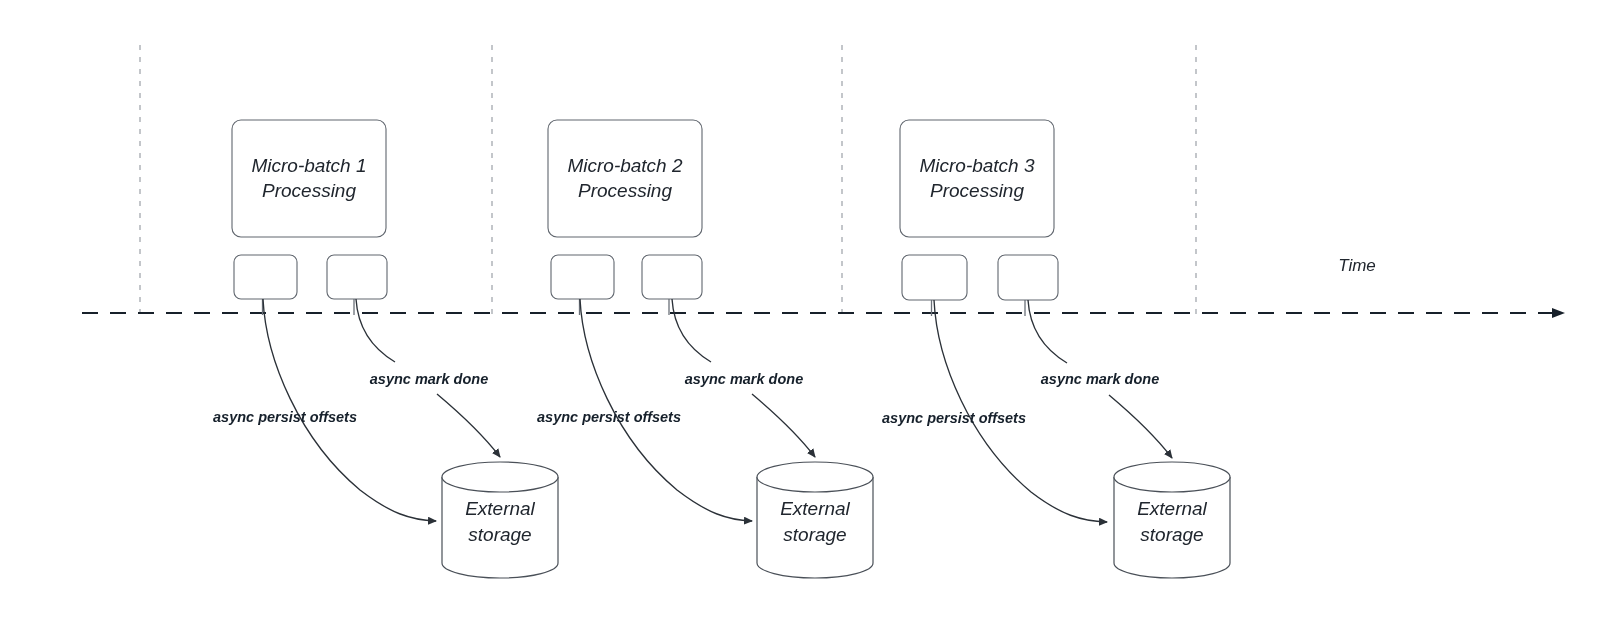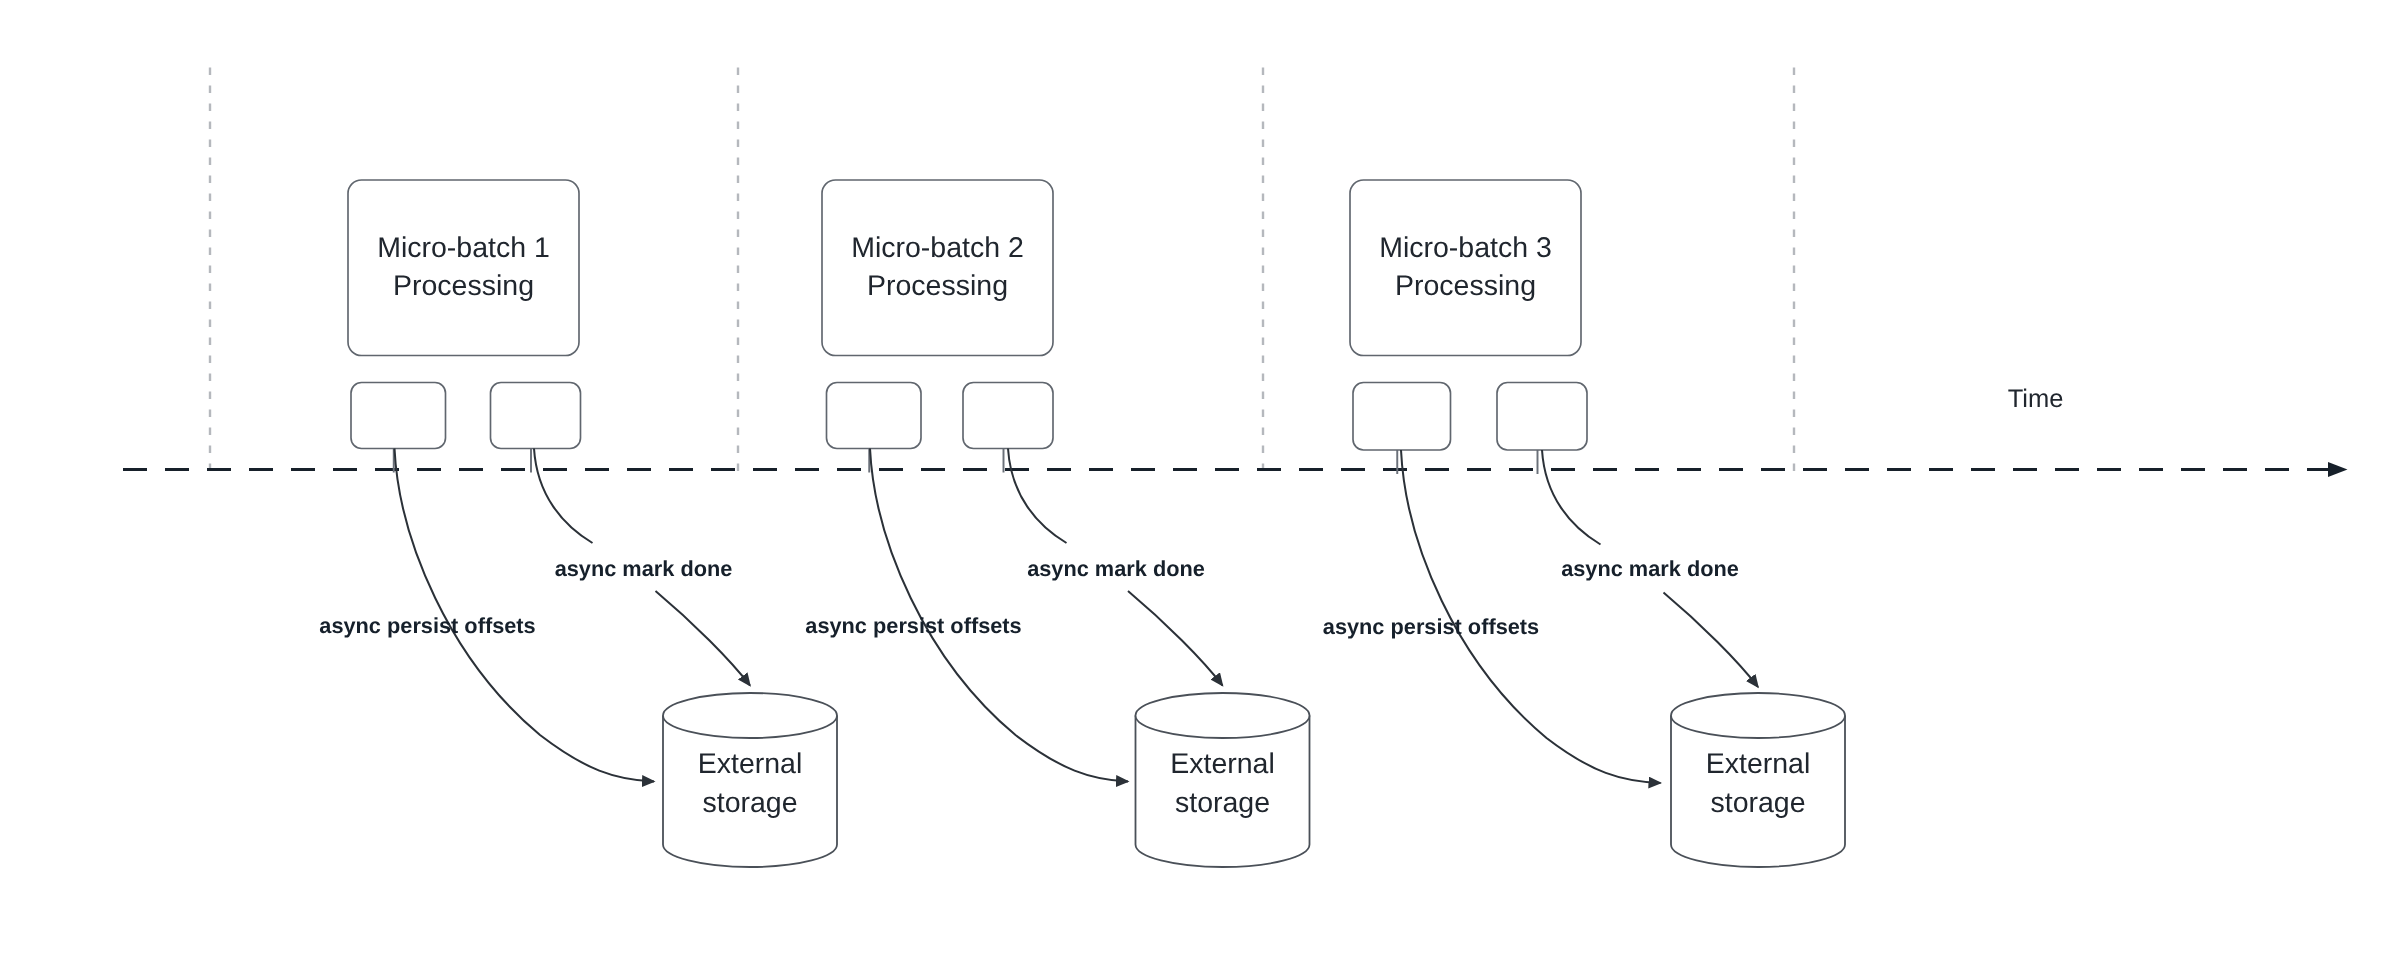--- a/index.html
+++ b/index.html
@@ -11,20 +11,21 @@
     width: 1600px;
     height: 642px;
     font-family: "Liberation Sans", sans-serif;
     overflow: hidden;
   }
   #canvas {
     position: relative;
     width: 1600px;
     height: 642px;
     background: #ffffff;
+    font-style: italic;
   }
   #diagram-svg {
     position: absolute;
     left: 0;
     top: 0;
     width: 1600px;
     height: 642px;
   }
   .box-label {
     font-family: "Liberation Sans", sans-serif;

